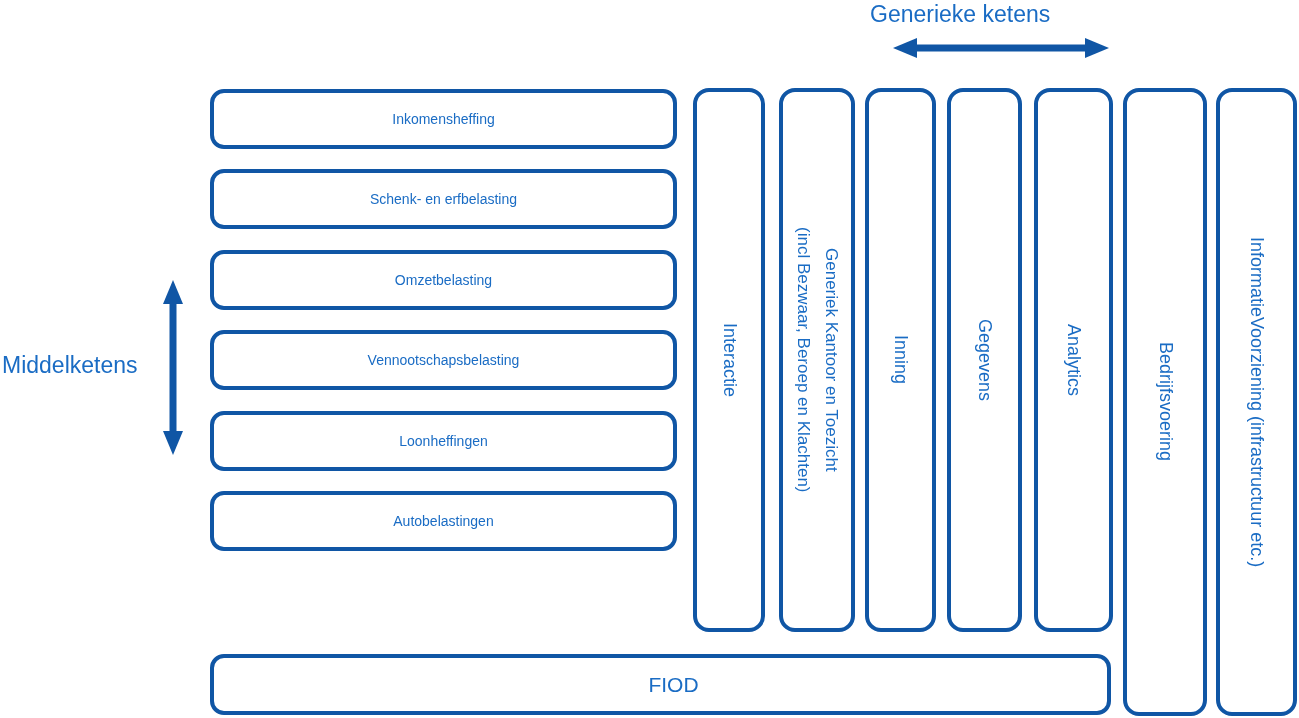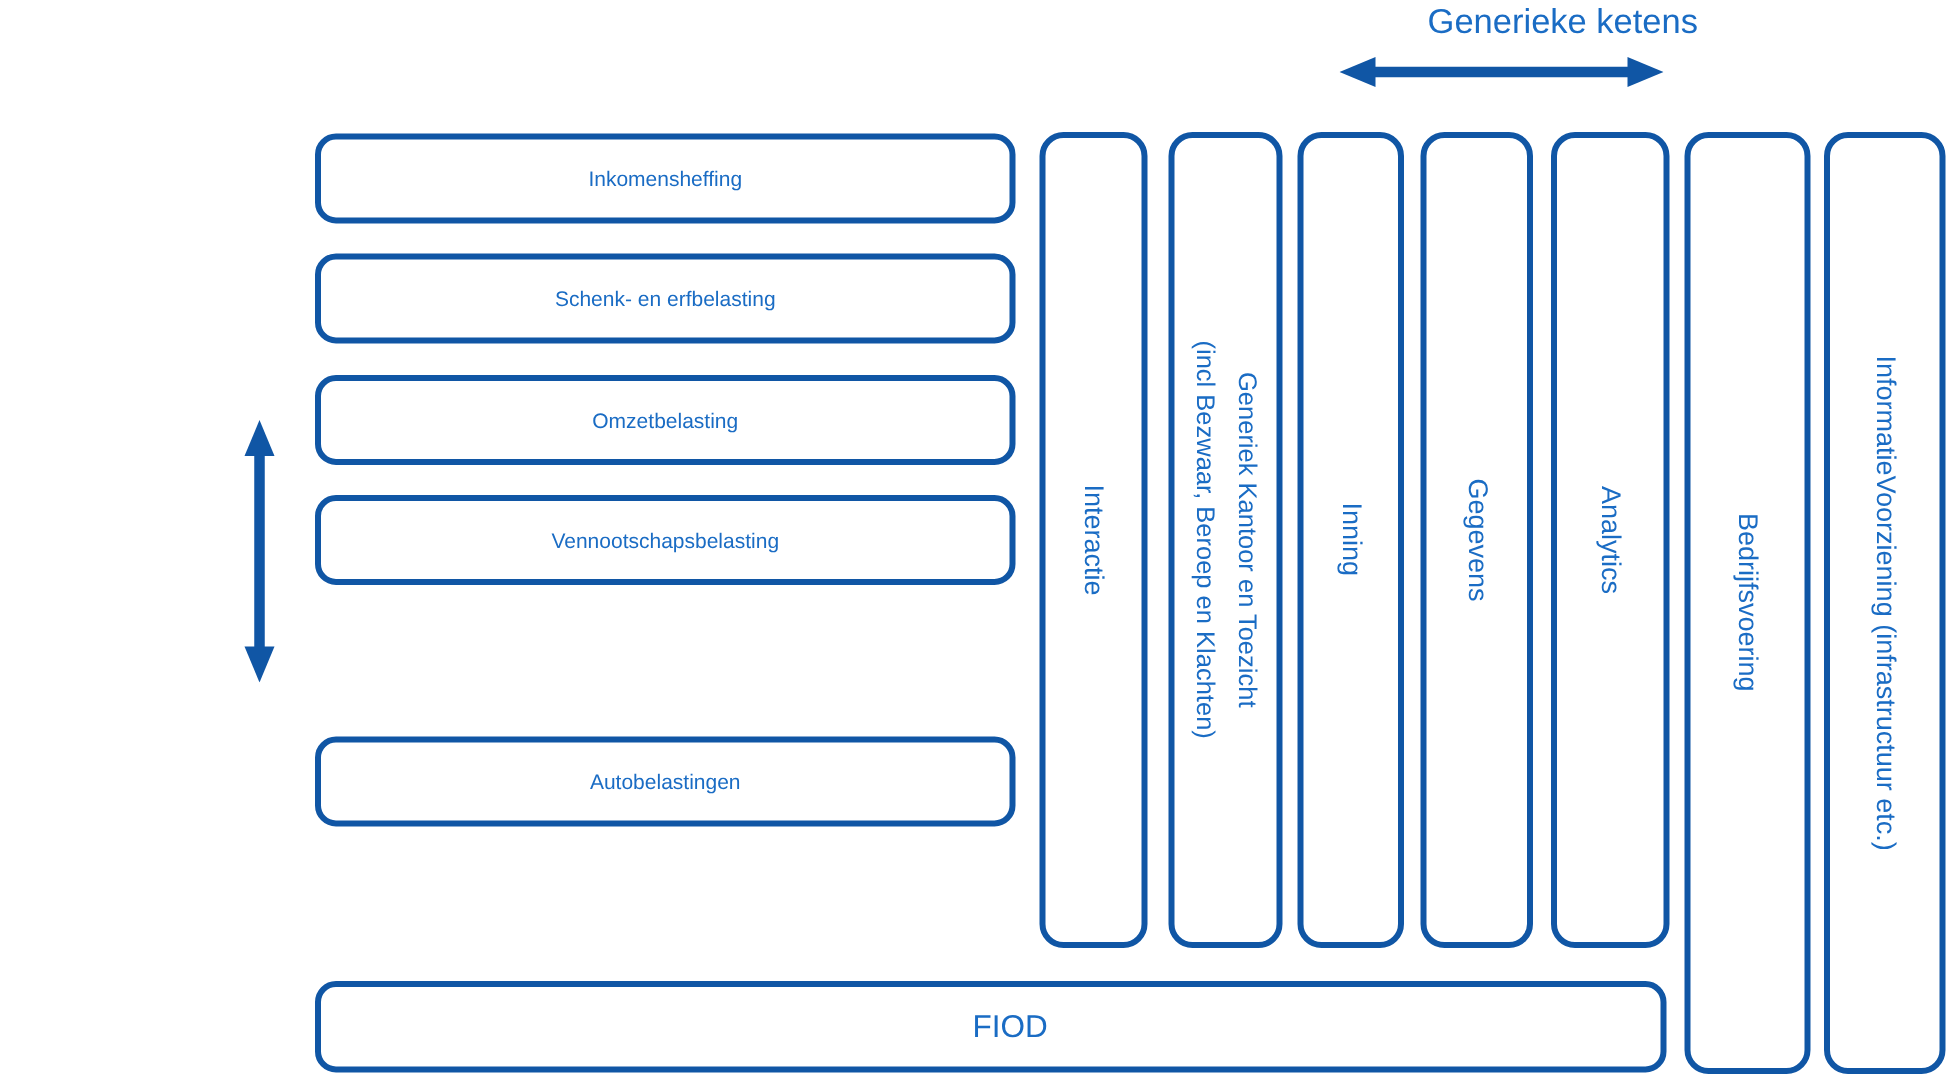--- a/index.html
+++ b/index.html
@@ -45,53 +45,57 @@
     text-align:center;
     font-size:18px;
     line-height:27px;
     color:var(--text);
     white-space:nowrap;
   }
   .diagram-title{
     position:absolute;
     color:var(--text);
     font-size:23px;
-    text-align:right;
+    text-align:left;
   }
   .arrow-svg{position:absolute;display:block;}
 </style>
 </head>
 <body>
 
 <div class="canvas">
 
   <div class="diagram-title" style="left:870px;top:1px;width:262px;">Generieke ketens</div>
   <svg class="arrow-svg" style="left:893px;top:37px;" width="216" height="22" viewBox="0 0 216 22">
     <rect x="16" y="7.5" width="184" height="7" fill="#1056A5"></rect>
     <polygon points="0,11 24,1 24,21" fill="#1056A5"></polygon>
     <polygon points="216,11 192,1 192,21" fill="#1056A5"></polygon>
   </svg>
 
+  <div class="diagram-title" style="left:2px;top:352px;width:160px;">Middelketens</div>
   <svg class="arrow-svg" style="left:162px;top:280px;" width="22" height="175" viewBox="0 0 22 175">
     <rect x="7.5" y="16" width="7" height="143" fill="#1056A5"></rect>
     <polygon points="11,0 1,24 21,24" fill="#1056A5"></polygon>
     <polygon points="11,175 1,151 21,151" fill="#1056A5"></polygon>
   </svg>
 
   <div class="box row-box" style="top:89px;">
     <span>Inkomensheffing</span>
   </div>
   <div class="box row-box" style="top:169px;">
     <span>Schenk- en erfbelasting</span>
   </div>
   <div class="box row-box" style="top:330px;">
     <span>Vennootschapsbelasting</span>
   </div>
   <div class="box row-box" style="top:250px;">
     <span>Omzetbelasting</span>
+  </div>
+  <div class="box row-box" style="top:411px;">
+    <span>Loonheffingen</span>
   </div>
   <div class="box row-box" style="top:491px;align-items:center;">
     <span>Autobelastingen</span>
   </div>
 
   <div class="box fiod-box">
     <span>FIOD</span>
   </div>
 
   <div class="box col-box" style="left:693px;width:72px;">

